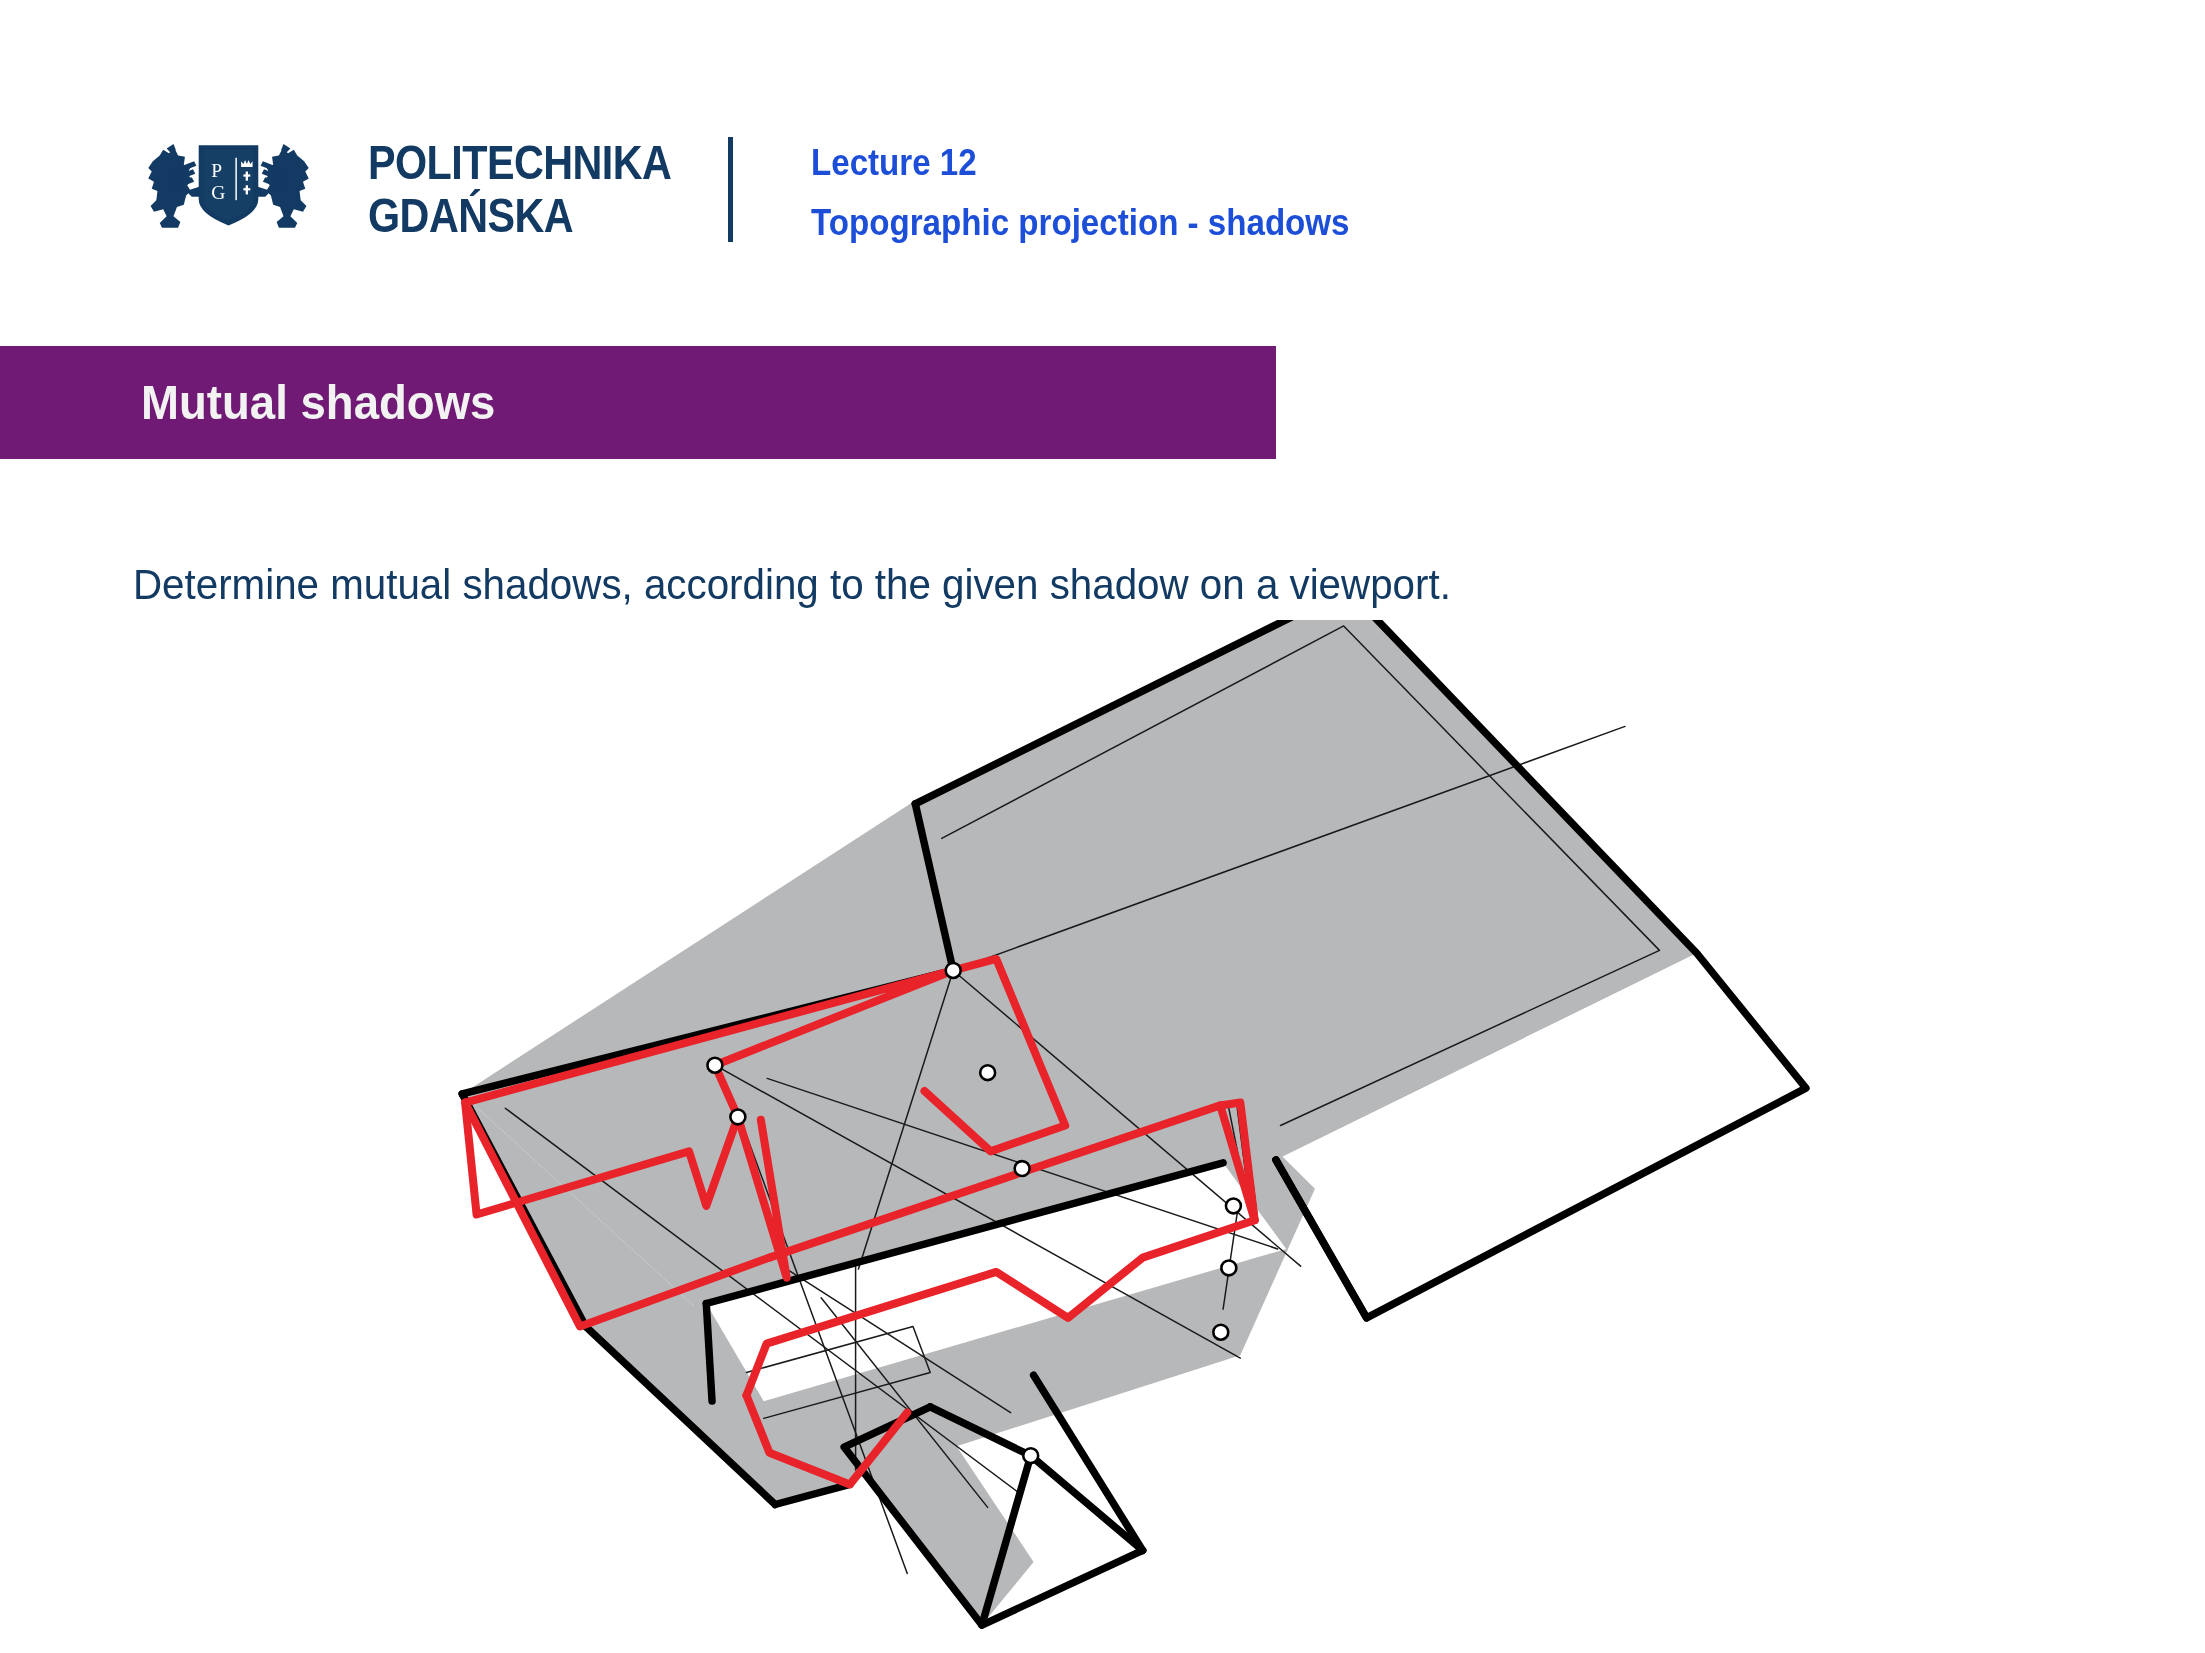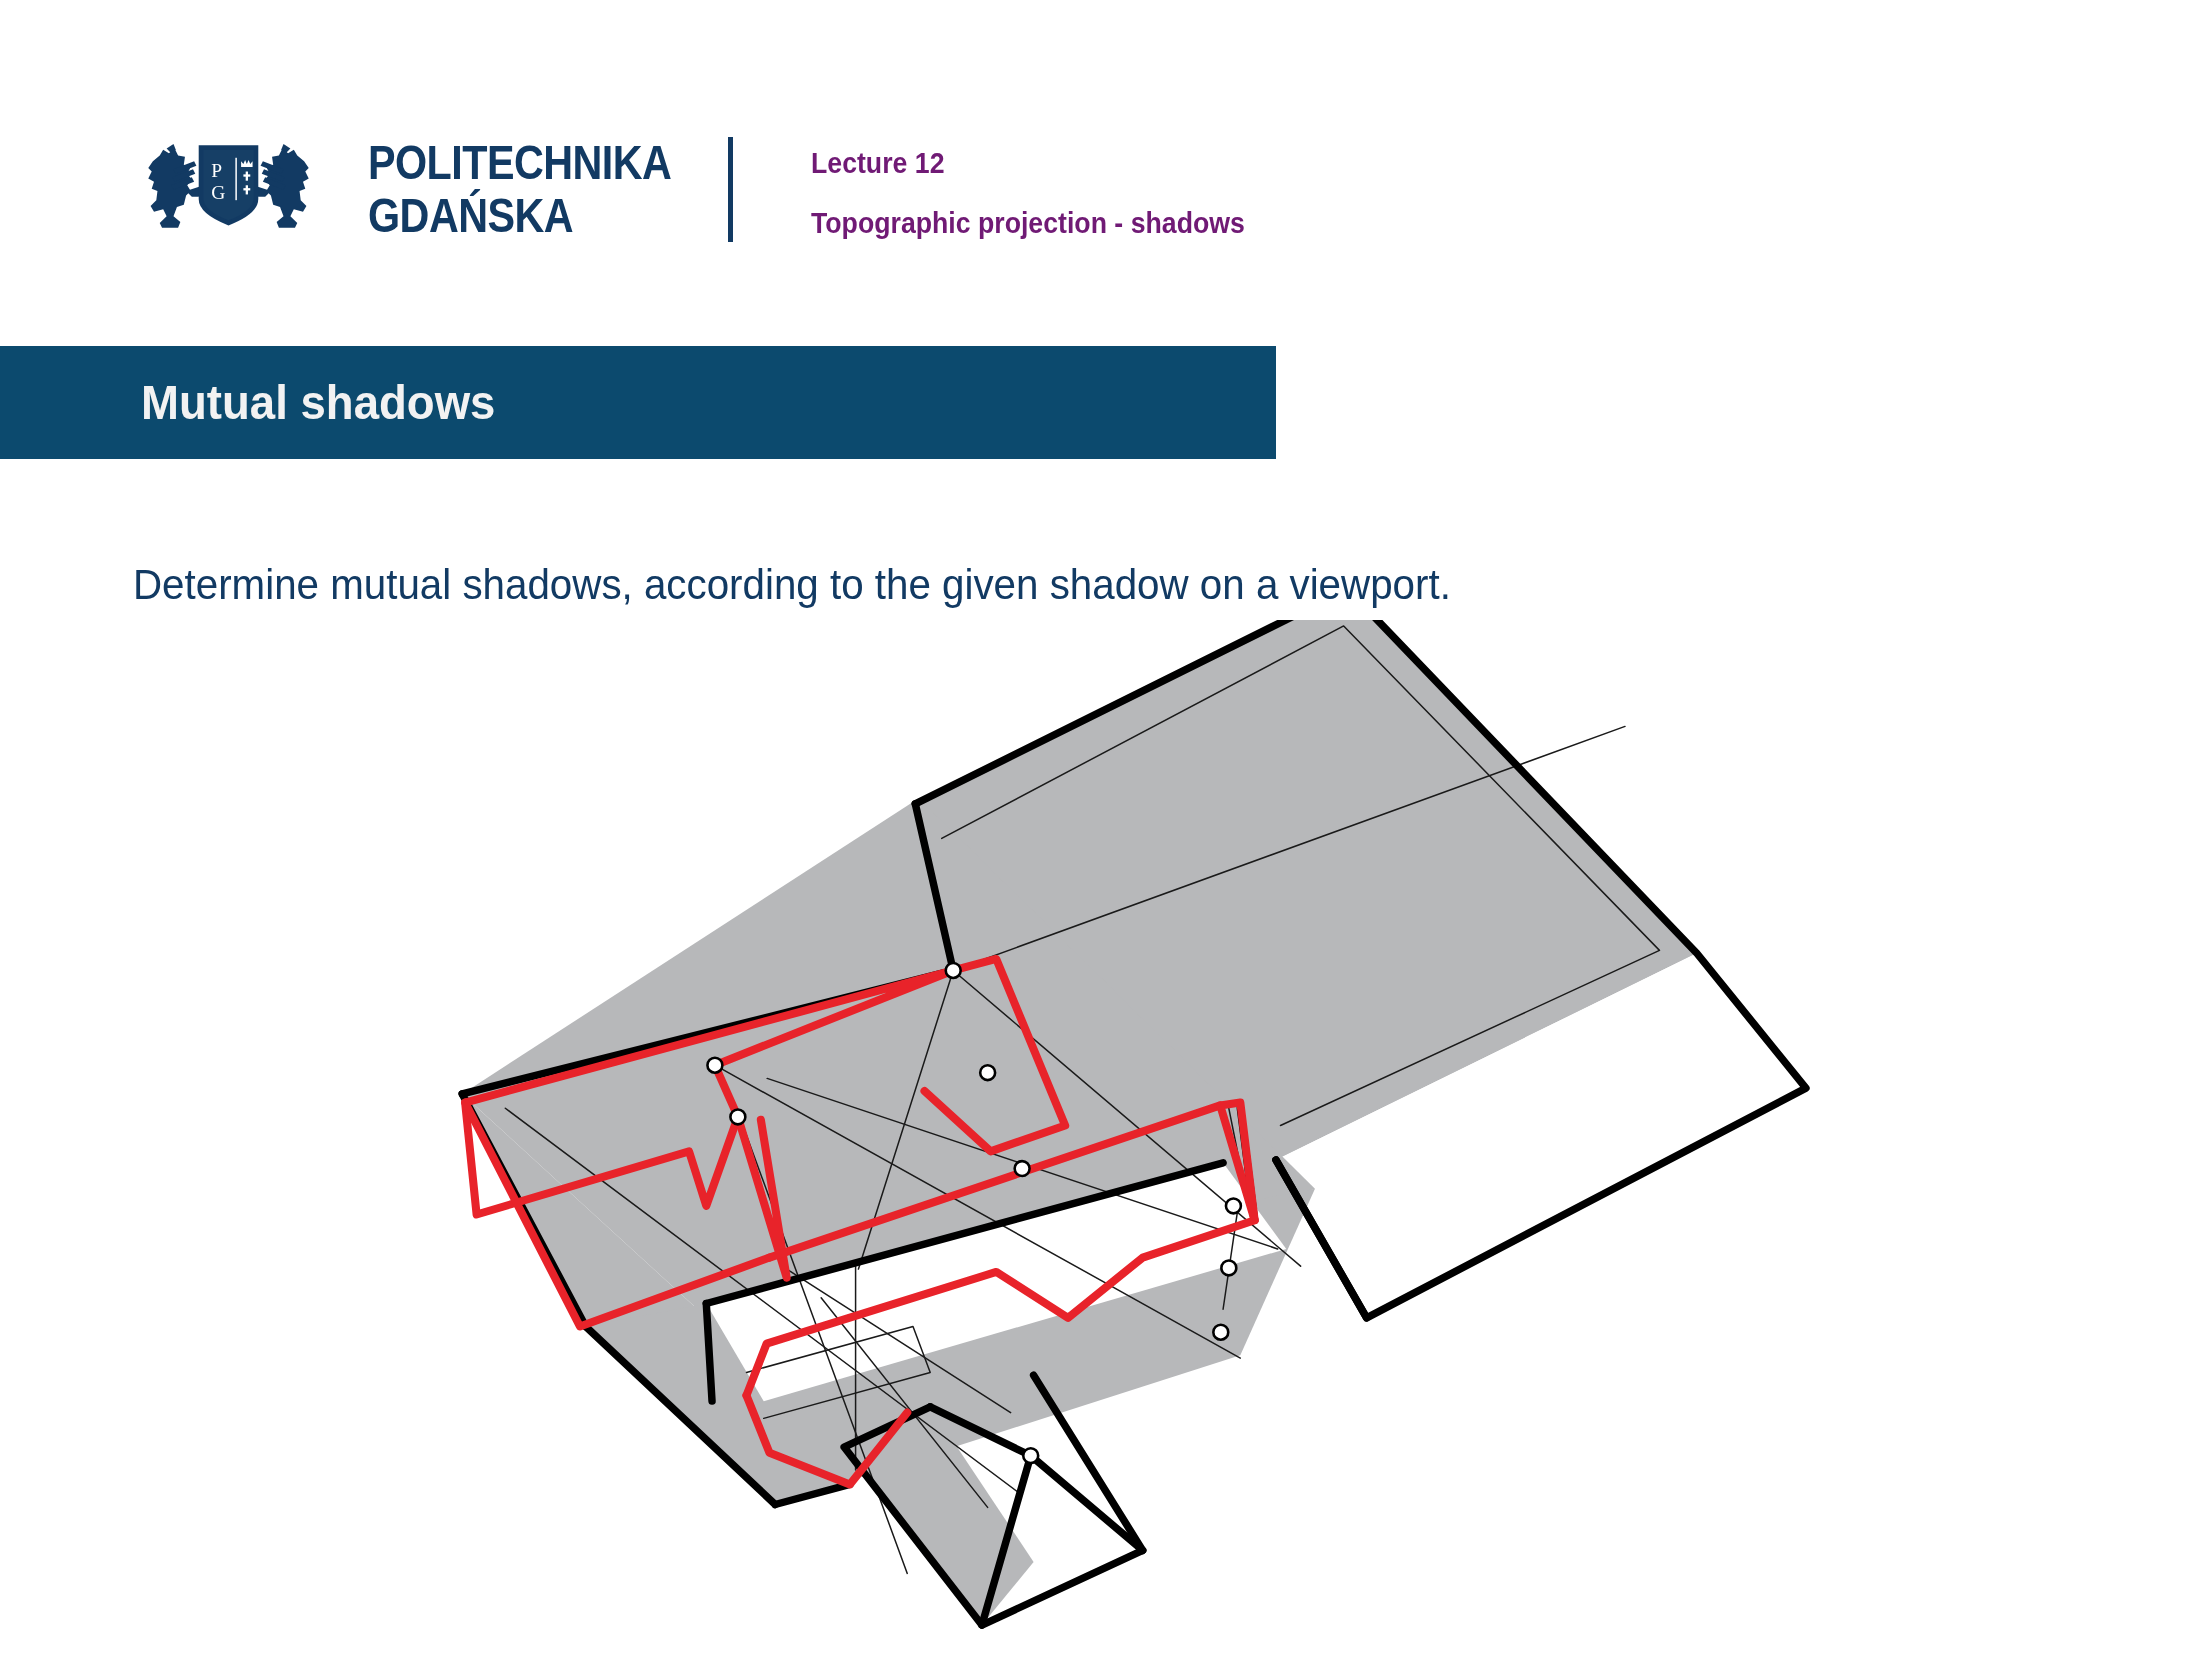--- a/index.html
+++ b/index.html
@@ -53,40 +53,40 @@
     top: 137px;
     width: 5.2px;
     height: 105px;
     background: #123A63;
   }
   #header-lecture-block {
     position: absolute;
     left: 811px;
     top: 133px;
     width: 1206px;
-    color: #701a75;
+    color: #1d4ed8;
     font-weight: bold;
-    font-size: 29px;
+    font-size: 36px;
     line-height: 60px;
     white-space: nowrap;
   }
   #header-lecture-block .hl {
     transform: scaleX(0.92);
     transform-origin: left center;
     display: block;
   }
 
   
   #section-banner {
     position: absolute;
     left: 0;
     top: 346px;
     width: 1276px;
     height: 113px;
-    background: #0c4a6e;
+    background: #701a75;
   }
   #section-banner-title {
     position: absolute;
     left: 141px;
     top: 29px;
     color: #F2F2F2;
     font-size: 49px;
     font-weight: bold;
     line-height: 55px;
     white-space: nowrap;

